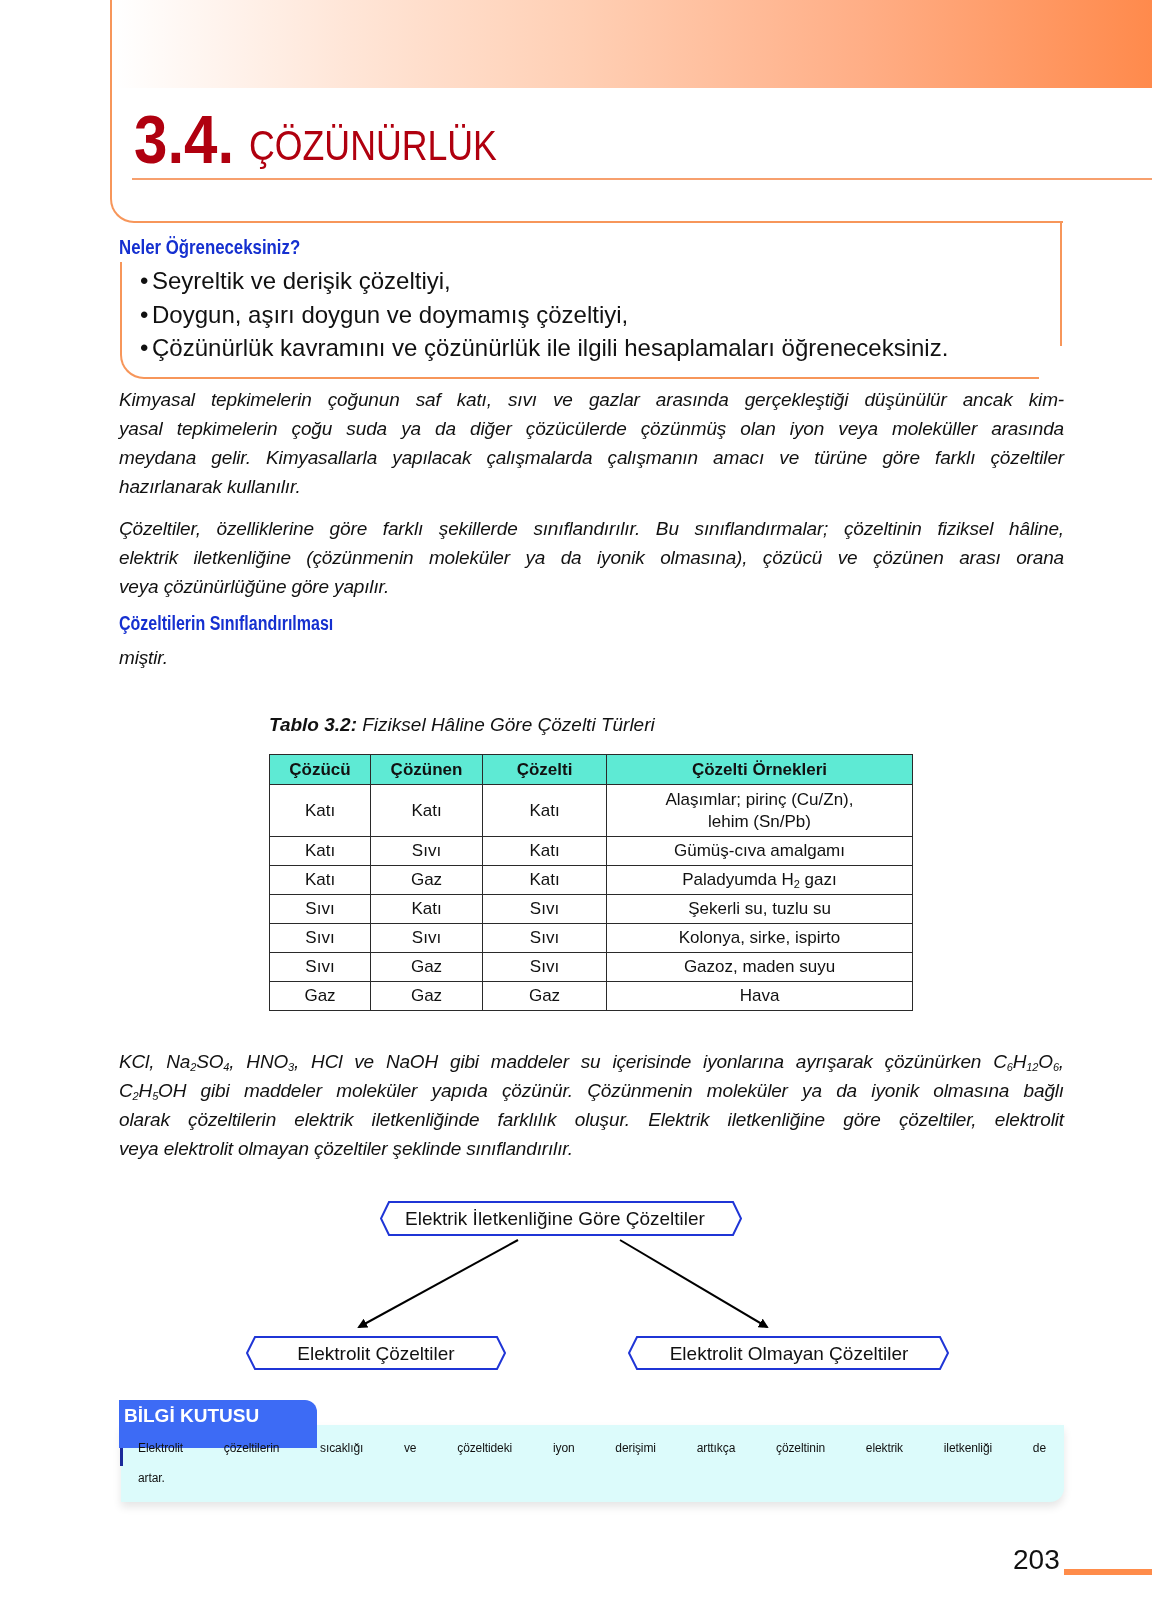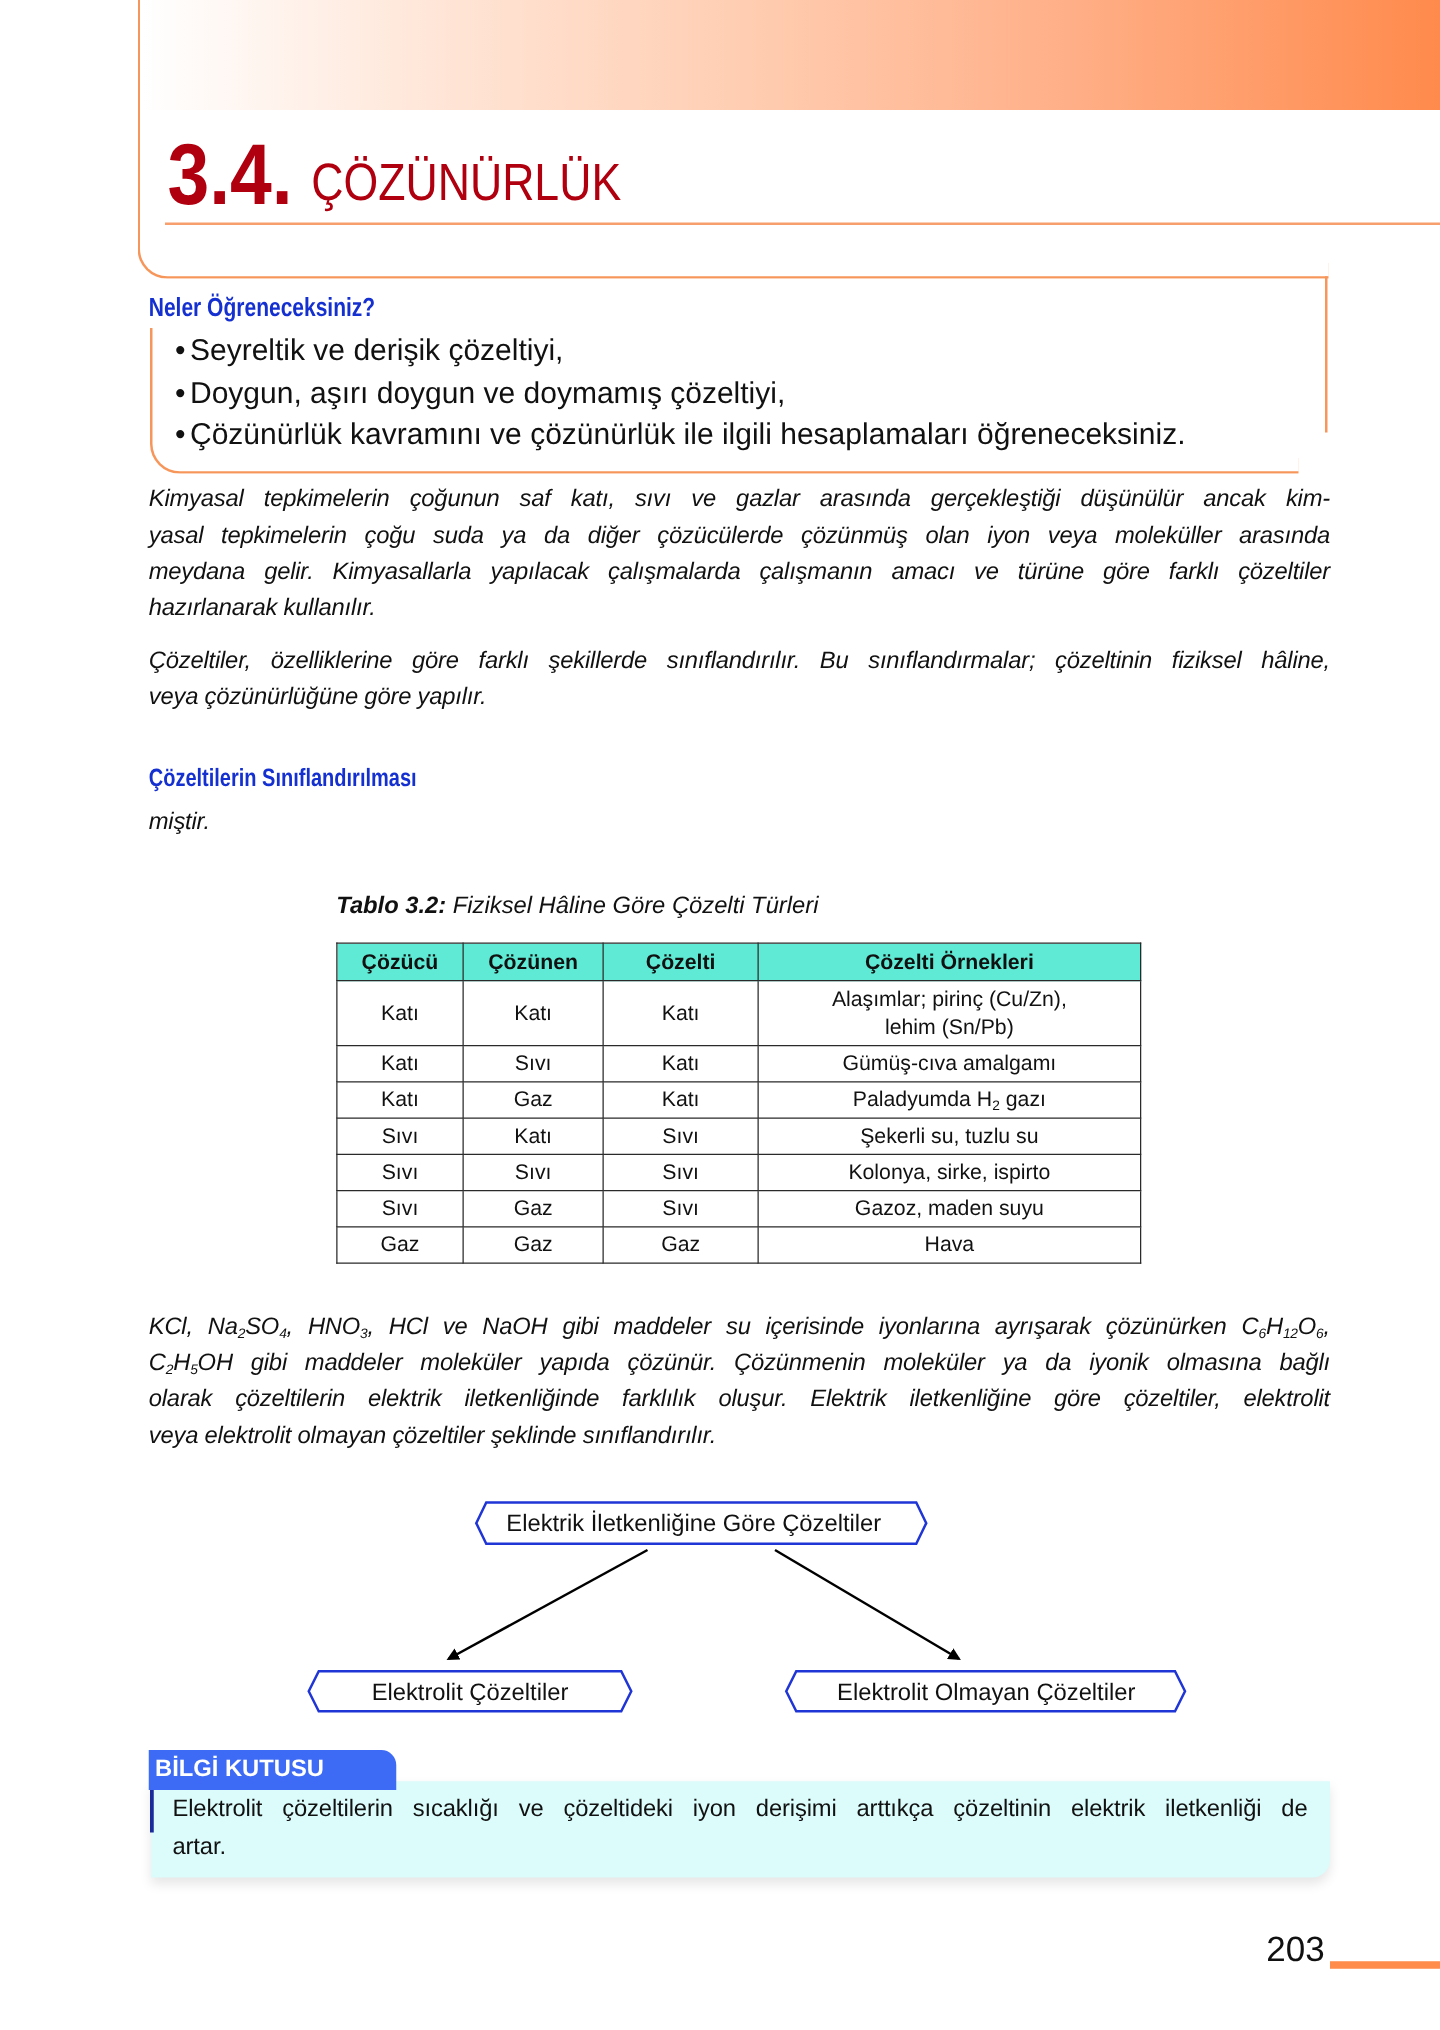--- a/index.html
+++ b/index.html
@@ -41,27 +41,27 @@
 
   .data-table { left: 269px; top: 754px; border-collapse: collapse; table-layout: fixed; font-size: 17px; }
   .data-table th, .data-table td { border: 1.5px solid #2a2a2a; text-align: center; padding: 0; line-height: 22px; }
   .data-table th { background: #5eead4; font-weight: bold; height: 29px; }
   .data-table td { height: 28px; white-space: pre-line; }
   .data-table tr.tall td { height: 51px; }
 
   .diagram { left: 230px; top: 1195px; }
   .diagram text { font-family: "Liberation Sans", sans-serif; font-size: 19px; fill: #111; }
 
-  .info-label { left: 119px; top: 1400px; width: 198px; height: 32px; background: #3d6bf5;
+  .info-label { left: 119px; top: 1400px; width: 198px; height: 48px; background: #3d6bf5;
     border-top-right-radius: 12px; color: #fff; font-weight: bold; font-size: 19px; line-height: 32px;
     box-sizing: border-box; padding-left: 5px; white-space: nowrap; }
   .info-box { left: 121px; top: 1425px; width: 943px; height: 77px; background: #dcfbfb;
     border-bottom-right-radius: 14px; box-shadow: 0 5px 9px rgba(0,0,0,0.10); }
   .info-bar { left: 120px; top: 1432px; width: 3px; height: 34px; background: #1a2a9a; }
-  .info-text { left: 138px; top: 1433px; width: 908px; font-size: 19px; line-height: 30px; letter-spacing: -0.1px; }
+  .info-text { left: 138px; top: 1433px; width: 908px; font-size: 12px; line-height: 30px; letter-spacing: -0.1px; }
 
   .page-num { left: 1013px; top: 1548px; font-size: 28px; line-height: 24px; }
   .page-bar { left: 1064px; top: 1569px; width: 88px; height: 6px; background: #ff8c4a; }
 </style>
 </head>
 <body>
 
 <div class="abs header-band"></div>
 <div class="abs title-frame"></div>
 <div class="abs title-underline"></div>
@@ -80,20 +80,21 @@
 
 <div class="abs para" style="top:385px;">
   <div class="jl">Kimyasal tepkimelerin çoğunun saf katı, sıvı ve gazlar arasında gerçekleştiği düşünülür ancak kim-</div>
   <div class="jl">yasal tepkimelerin çoğu suda ya da diğer çözücülerde çözünmüş olan iyon veya moleküller arasında</div>
   <div class="jl">meydana gelir. Kimyasallarla yapılacak çalışmalarda çalışmanın amacı ve türüne göre farklı çözeltiler</div>
   <div class="ll">hazırlanarak kullanılır.</div>
 </div>
 
 <div class="abs para" style="top:514px;">
   <div class="jl">Çözeltiler, özelliklerine göre farklı şekillerde sınıflandırılır. Bu sınıflandırmalar; çözeltinin fiziksel hâline,</div>
+  <div class="jl">elektrik iletkenliğine (çözünmenin moleküler ya da iyonik olmasına), çözücü ve çözünen arası orana</div>
   <div class="ll">veya çözünürlüğüne göre yapılır.</div>
 </div>
 
 <div class="abs blue-heading sub-heading">Çözeltilerin Sınıflandırılması</div>
 
 <div class="abs para" style="top:643px;">
   <div class="ll">miştir.</div>
 </div>
 
 <div class="abs caption"><b>Tablo 3.2:</b><span> Fiziksel Hâline Göre Çözelti Türleri</span></div>

